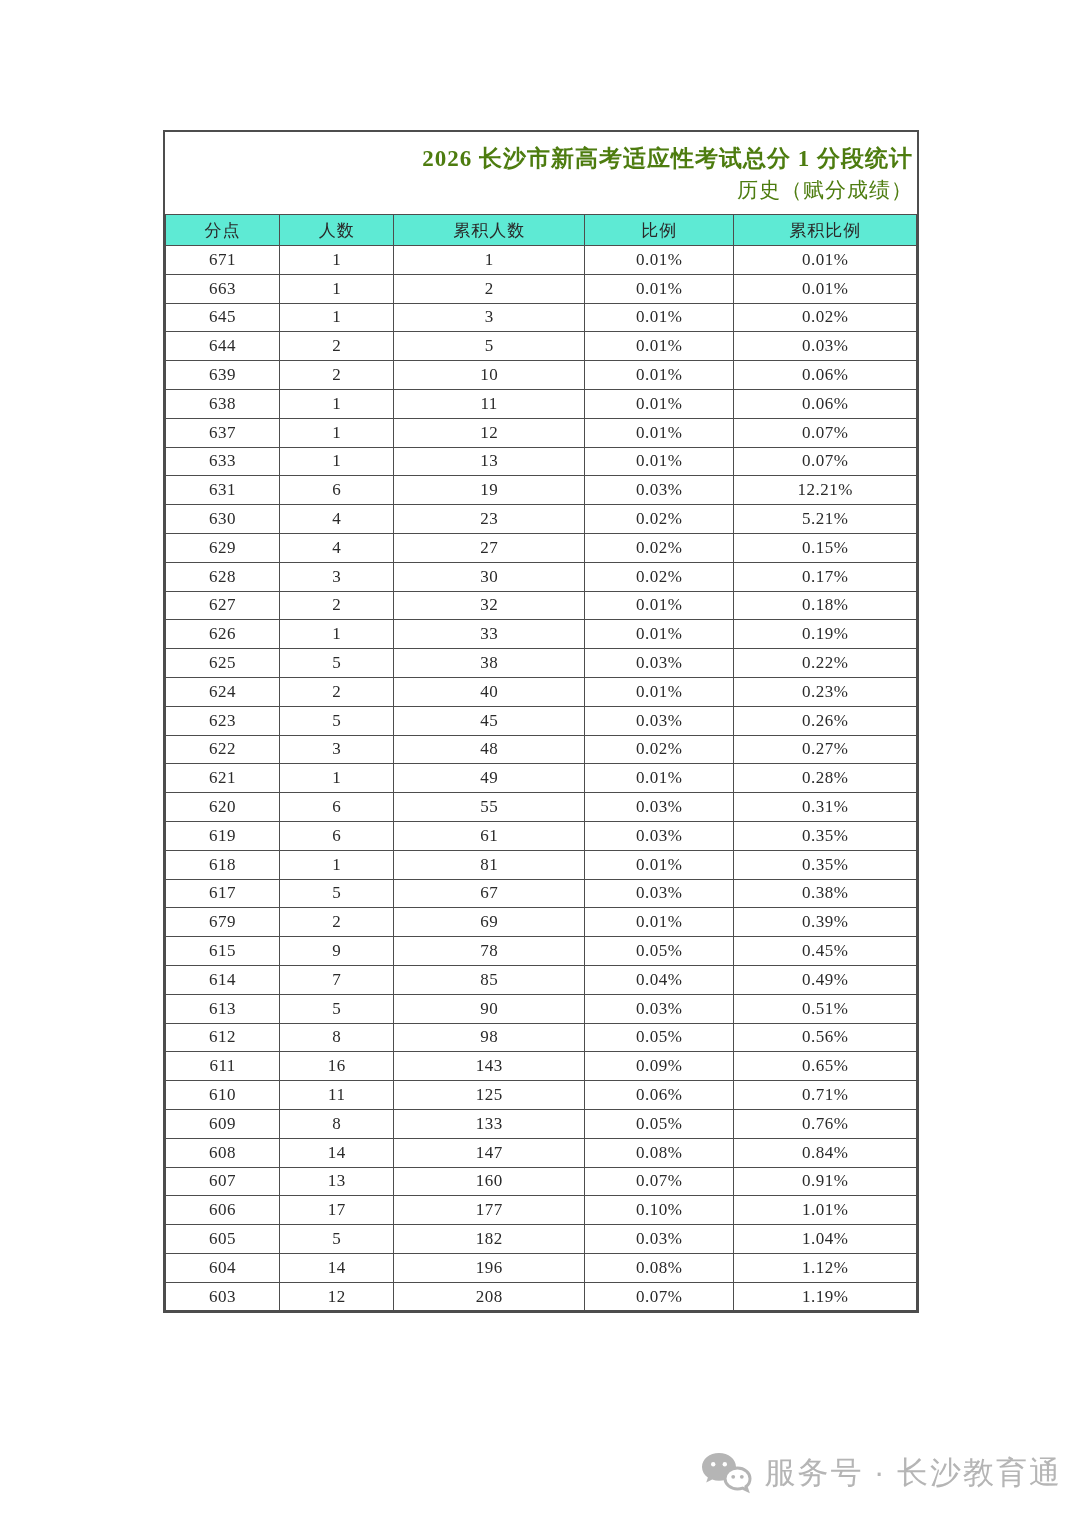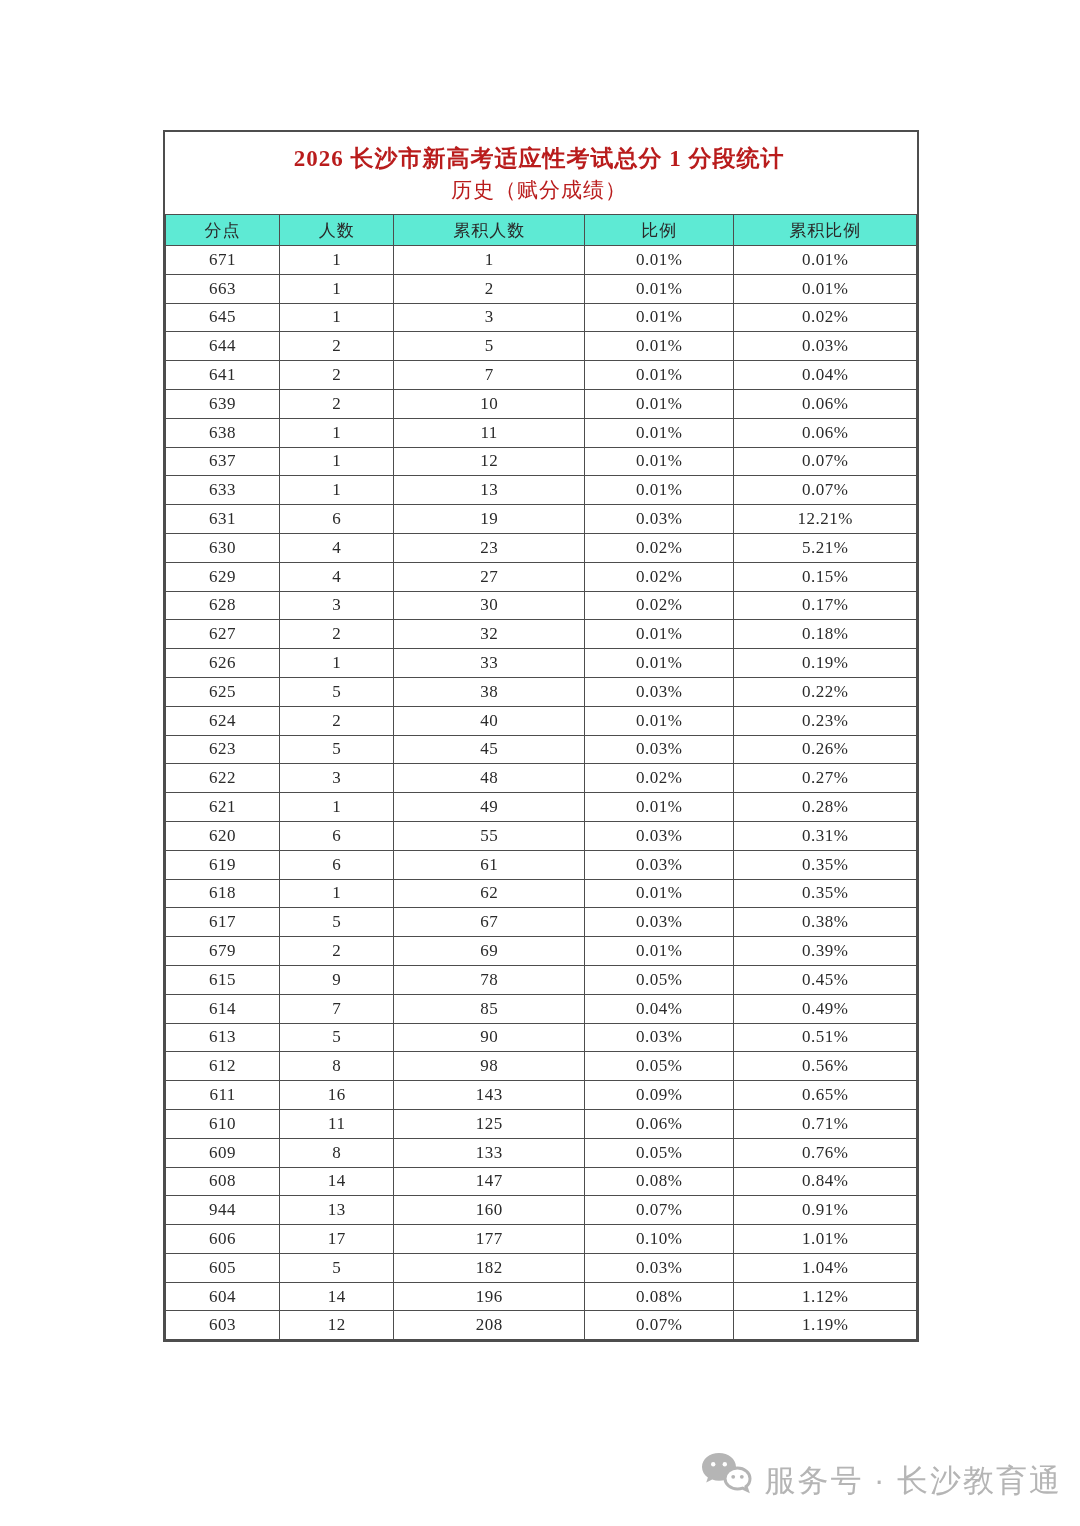--- a/index.html
+++ b/index.html
@@ -13,23 +13,23 @@
   }
   .sheet {
     position: absolute;
     left: 163px;
     top: 130px;
     width: 756px;
     border: 2px solid #4d4d4d;
     background: #ffffff;
   }
   .title-block {
-    text-align: center;
+    text-align: right;
     padding: 11px 4px 9px 0;
-    color: #b91c1c;
+    color: #4d7c0f;
   }
   .title-line1 {
     font-size: 23px;
     font-weight: bold;
     letter-spacing: 1px;
     line-height: 32px;
   }
   .title-line2 {
     font-size: 21px;
     font-weight: normal;
@@ -61,21 +61,21 @@
   col.c1 { width: 15.2%; }
   col.c2 { width: 15.2%; }
   col.c3 { width: 25.4%; }
   col.c4 { width: 19.9%; }
   col.c5 { width: 24.3%; }
   .footer {
     position: absolute;
     top: 1452px;
     right: 18px;
     display: flex;
-    align-items: flex-end;
+    align-items: flex-start;
     gap: 12px;
     color: #b5b5b5;
     font-family: "Liberation Sans", "DejaVu Sans", sans-serif;
     font-size: 31px;
     letter-spacing: 2px;
   }
   .wechat-icon { display: inline-block; }
 </style>
 </head>
 <body>
@@ -125,27 +125,20 @@
           <td>0.02%</td>
         </tr>
         <tr>
           <td>644</td>
           <td>2</td>
           <td>5</td>
           <td>0.01%</td>
           <td>0.03%</td>
         </tr>
         <tr>
-          <td>641</td>
-          <td>2</td>
-          <td>7</td>
-          <td>0.01%</td>
-          <td>0.04%</td>
-        </tr>
-        <tr>
           <td>639</td>
           <td>2</td>
           <td>10</td>
           <td>0.01%</td>
           <td>0.06%</td>
         </tr>
         <tr>
           <td>638</td>
           <td>1</td>
           <td>11</td>
@@ -253,21 +246,21 @@
         <tr>
           <td>619</td>
           <td>6</td>
           <td>61</td>
           <td>0.03%</td>
           <td>0.35%</td>
         </tr>
         <tr>
           <td>618</td>
           <td>1</td>
-          <td>62</td>
+          <td>81</td>
           <td>0.01%</td>
           <td>0.35%</td>
         </tr>
         <tr>
           <td>617</td>
           <td>5</td>
           <td>67</td>
           <td>0.03%</td>
           <td>0.38%</td>
         </tr>
@@ -328,21 +321,21 @@
           <td>0.76%</td>
         </tr>
         <tr>
           <td>608</td>
           <td>14</td>
           <td>147</td>
           <td>0.08%</td>
           <td>0.84%</td>
         </tr>
         <tr>
-          <td>944</td>
+          <td>607</td>
           <td>13</td>
           <td>160</td>
           <td>0.07%</td>
           <td>0.91%</td>
         </tr>
         <tr>
           <td>606</td>
           <td>17</td>
           <td>177</td>
           <td>0.10%</td>

